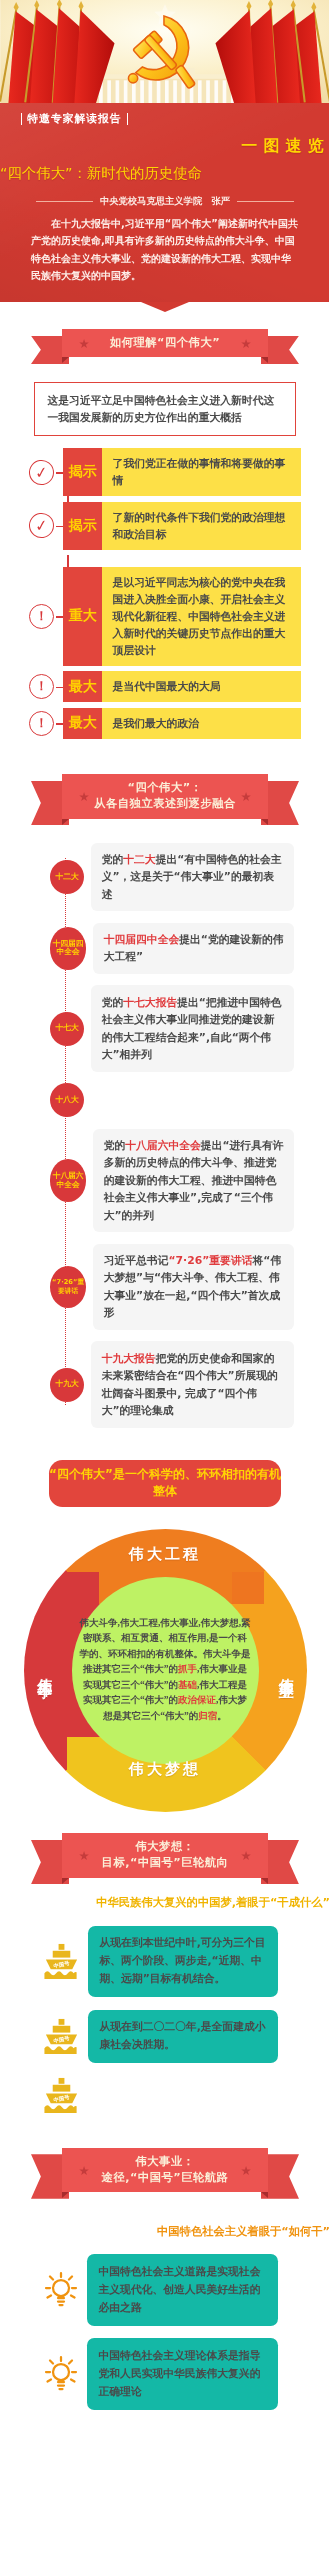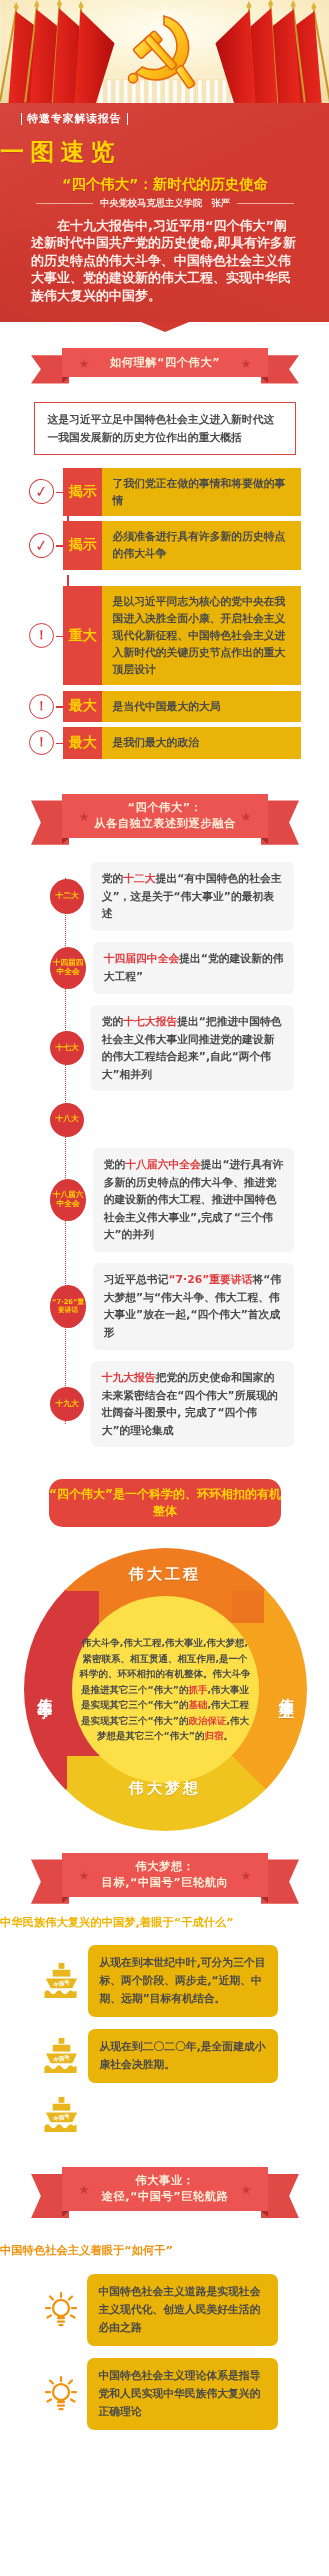--- a/index.html
+++ b/index.html
@@ -7,26 +7,26 @@
   .page{width:330px;overflow:hidden;background:#fff;}
 
   
   .hero{width:330px;height:103px;display:block;}
 
   
   .title-block{background:#D23A31;background-image:linear-gradient(155deg,rgba(255,255,255,.06) 0%,rgba(255,255,255,0) 45%),linear-gradient(20deg,rgba(0,0,0,.05) 0%,rgba(0,0,0,0) 40%);padding:9.3px 0 17.5px 0;position:relative;}
   .tag{display:flex;align-items:center;gap:5.2px;margin-left:20.6px;margin-bottom:9.3px;}
   .tag .bar{width:1.5px;height:12.4px;background:#fff;}
   .tag .txt{color:#fff;font-weight:bold;font-size:10.8px;letter-spacing:1px;}
-  .main-title{color:#FFD503;font-weight:bold;font-size:24px;letter-spacing:6.2px;text-align:left;margin:4.1px 0 7.2px 0;text-shadow:0 1px 1px rgba(120,20,5,.25);}
-  .sub-title{color:#FFD503;font-weight:bold;font-size:14.4px;text-align:center;margin-bottom:3px;text-shadow:0 1px 1px rgba(120,20,5,.25);}
+  .main-title{color:#FFD503;font-weight:bold;font-size:16px;letter-spacing:6.2px;text-align:right;margin:4.1px 0 7.2px 0;text-shadow:0 1px 1px rgba(120,20,5,.25);}
+  .sub-title{color:#FFD503;font-weight:normal;font-size:14.4px;margin-bottom:12px;text-shadow:0 1px 1px rgba(120,20,5,.25);}
   .byline{display:flex;align-items:center;justify-content:center;gap:7.2px;margin-bottom:7.2px;}
   .byline .ln{width:57px;height:0.5px;background:rgba(255,225,205,.7);}
   .byline .txt{color:#FBE9E2;font-size:9.3px;font-weight:bold;}
-  .intro{color:#FDEDE8;font-weight:bold;font-size:13px;line-height:17.5px;width:268px;margin:0 auto;text-indent:2em;}
+  .intro{color:#FDEDE8;font-weight:bold;font-size:10px;line-height:17.5px;width:268px;margin:0 auto;text-indent:2em;}
   .notch{width:0;height:0;border-left:24px solid transparent;border-right:24px solid transparent;border-top:10.3px solid #D23A31;margin:0 auto;}
 
   
   .ribbon{position:relative;width:206px;margin:0 auto;}
   .ribbon .tail{position:absolute;top:6.7px;bottom:-6.7px;width:38px;background:#E04946;}
   .ribbon .tail.l{left:-31px;clip-path:polygon(0 0,100% 0,100% 100%,0 100%,26% 50%);}
   .ribbon .tail.r{right:-31px;clip-path:polygon(0 0,100% 0,74% 50%,100% 100%,0 100%);}
   .ribbon .band{position:relative;background:#EC5451;padding:6.2px 30px;text-align:center;z-index:2;}
   .ribbon .fold{position:absolute;top:100%;width:0;height:0;border-style:solid;z-index:1;}
   .ribbon .fold.l{left:0;border-width:6.2px 7.2px 0 0;border-color:#A82C2D transparent transparent transparent;}
@@ -41,56 +41,56 @@
   .pill{width:232px;margin:0 auto;background:#E2453C;border-radius:13.4px;color:#FFD503;font-weight:bold;font-size:12px;text-align:center;padding:6.7px 0;}
 
   
   .u-rows{position:relative;margin:0 29px 0 29px;}
   .u-row{display:flex;align-items:center;margin-bottom:5.2px;position:relative;}
   .circle-ic{flex:0 0 23px;height:23px;border:1.5px solid #D8383A;border-radius:50%;color:#D8383A;font-weight:bold;display:flex;align-items:center;justify-content:center;margin-right:9.3px;background:#fff;z-index:2;}
   .circle-ic.chk{font-size:15.5px;transform:rotate(-8deg);}
   .circle-ic.exc{font-size:12.4px;}
   .u-label{flex:0 0 39px;background:#E2453C;color:#FFD100;font-weight:bold;font-size:14px;display:flex;align-items:center;justify-content:center;align-self:stretch;position:relative;z-index:2;}
   .u-label::before{content:"";position:absolute;left:-7.2px;top:50%;width:7.2px;height:1.5px;background:#D8383A;}
-  .u-text{flex:1;background:#eab308;padding:7.2px 10.3px;font-weight:bold;font-size:10.8px;line-height:17px;color:#4A4A4A;align-self:stretch;display:flex;align-items:center;}
+  .u-text{flex:1;background:#fde047;padding:7.2px 10.3px;font-weight:bold;font-size:10.8px;line-height:17px;color:#4A4A4A;align-self:stretch;display:flex;align-items:center;}
   .u-gap{height:11.3px;}
   .vline{position:absolute;width:1.5px;background:#D8383A;left:38px;z-index:1;}
 
   
   .timeline{position:relative;margin:0 36px 0 26px;}
   .timeline::before{content:"";position:absolute;left:39px;top:15.5px;bottom:23px;border-left:1.5px dotted #D8383A;}
   .tl-item{display:flex;align-items:center;margin-bottom:11.3px;position:relative;}
   .tl-badge{flex:0 0 30px;height:30px;min-height:30px;background:#D8383A;border-radius:50%;color:#FFD100;font-weight:bold;font-size:7.7px;line-height:8.8px;display:flex;align-items:center;justify-content:center;text-align:center;margin-left:24px;z-index:2;padding:2.1px;}
   .tl-badge.big{height:38px;flex-basis:32px;}
   .tl-badge.small{font-size:6.7px;}
   .tl-box{flex:1;background:#F5F5F5;border-radius:6.2px;padding:8.2px 10.3px;margin-left:7.2px;font-weight:bold;font-size:10.8px;line-height:17.5px;color:#4A4A4A;}
   .red{color:#E03B3D;}
 
   
   .ring-wrap{position:relative;width:283px;height:283px;margin:21.6px auto 0 auto;}
   .ring{position:absolute;inset:0;border-radius:50%;background:conic-gradient(from -45deg,#EF7D1F 0deg 90deg,#F5A21E 90deg 180deg,#F0C41E 180deg 270deg,#D6393B 270deg 360deg);}
   .sq{position:absolute;width:32px;height:32px;}
   .sq.red{background:#D6393B;left:43px;top:43px;}
   .sq.amber{background:#EE7520;right:43px;top:43px;}
   .sq.yellow{background:#F0C41E;left:43px;bottom:43px;}
-  .ring-hole{position:absolute;inset:48px;background:#fde047;border-radius:50%;display:flex;align-items:center;justify-content:center;}
+  .ring-hole{position:absolute;inset:48px;background:#bef264;border-radius:50%;display:flex;align-items:center;justify-content:center;font-family:Liberation Serif, serif;}
   .ring-center{font-weight:bold;font-size:9.5px;line-height:15.5px;color:#4A4A4A;text-align:center;padding:0 7.2px;}
   .ring-label{position:absolute;color:#fff;font-weight:bold;font-size:15px;letter-spacing:3.1px;text-shadow:0 0.5px 1px rgba(120,40,0,.2);}
   .ring-label.top{top:16.5px;left:50%;transform:translateX(-50%);}
   .ring-label.bottom{bottom:33px;left:50%;transform:translateX(-50%);}
   .ring-label.left{left:11.3px;top:50%;transform:translateY(-50%);writing-mode:vertical-rl;letter-spacing:2.1px;}
   .ring-label.right{right:11.3px;top:50%;transform:translateY(-50%);writing-mode:vertical-rl;letter-spacing:2.1px;}
 
   
-  .sub{text-align:left;font-weight:bold;font-size:11.3px;margin:17.5px 0 15.5px 0;}
+  .sub{text-align:right;font-weight:bold;font-size:11.3px;margin:17.5px 0 15.5px 0;}
   .sub.yellow{color:#F0B400;}
   .sub.orange{color:#F0930F;margin-top:32px;}
   .ic-row{display:flex;align-items:center;margin:0 52px 12.4px 42px;}
   .ic-row .icon{flex:0 0 38px;margin-right:7.2px;display:flex;justify-content:center;}
-  .ic-row .box{flex:1;background:#eab308;border-radius:7.2px;padding:8.8px 11.3px;font-weight:bold;font-size:10.8px;line-height:18px;color:#4A4A4A;}
+  .ic-row .box{flex:1;background:#14b8a6;border-radius:7.2px;padding:8.8px 11.3px;font-weight:bold;font-size:10.8px;line-height:18px;color:#4A4A4A;}
 </style>
 </head>
 <body>
 
 <div class="page">
 
   <svg class="hero" viewBox="0 0 640 200">
     <defs>
       <radialGradient id="hbg" cx="50%" cy="30%" r="80%">
         <stop offset="0" stop-color="#FFFEF4"></stop>
@@ -202,21 +202,21 @@
       <div class="circle-ic chk">✓</div>
       <div class="u-label">揭示</div>
       <div class="u-text">
           <span>了我们党正在做的事情和将要做的事情</span>
         </div>
     </div>
     <div class="u-row">
       <div class="circle-ic chk">✓</div>
       <div class="u-label">揭示</div>
       <div class="u-text">
-          <span>必须准备进行具有许多新的历史特点的伟大斗争</span>
+          <span>了新的时代条件下我们党的政治理想和政治目标</span>
         </div>
     </div>
     <div class="u-gap"></div>
     <div class="vline" style="top:107px;height:99px;"></div>
     <div class="u-row">
       <div class="circle-ic exc">！</div>
       <div class="u-label">重大</div>
       <div class="u-text">
           <span>是以习近平同志为核心的党中央在我国进入决胜全面小康、开启社会主义现代化新征程、中国特色社会主义进入新时代的关键历史节点作出的重大顶层设计</span>
         </div>

